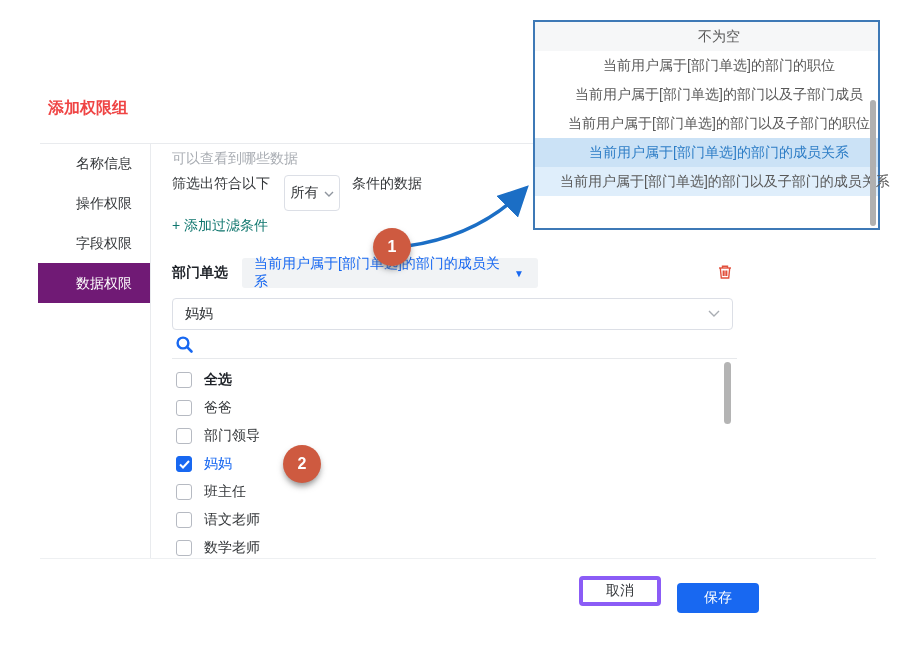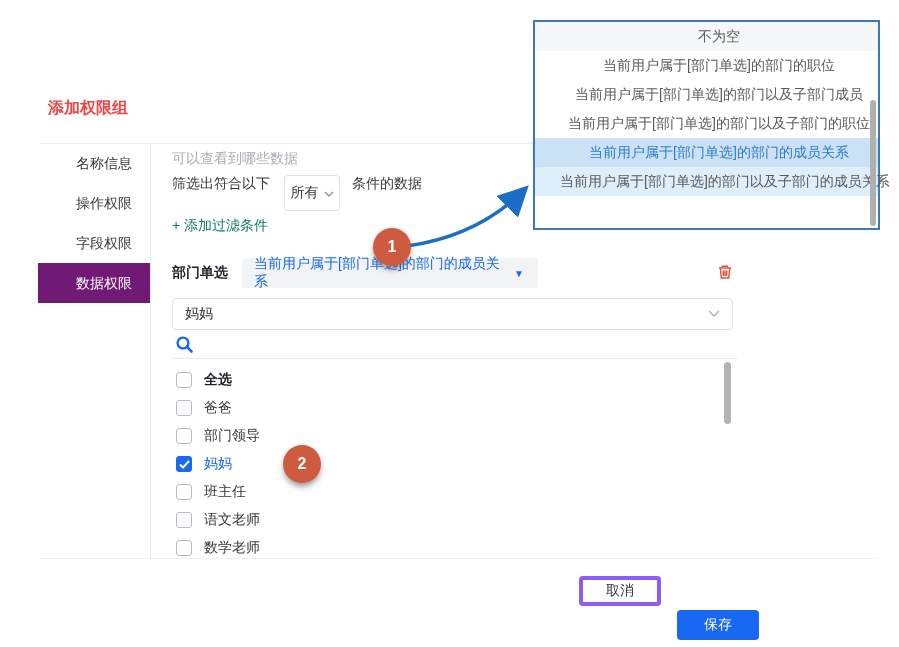--- a/index.html
+++ b/index.html
@@ -51,21 +51,21 @@
     border:2px solid #3e79b6; z-index:30; }
   .ov-item { height:29px; line-height:29px; padding-left:25px; color:#595959; white-space:nowrap; cursor:pointer;text-align:center; }
   .ov-item.hover { background:#f6f7f8; }
   .ov-item.selected { background:#cbe2f6; color:#2d7dc6; }
   .ov-item.highlight { background:#dfeefb; }
   .ov-scrollbar { position:absolute; right:2px; top:78px; width:6px; height:126px; border-radius:3px; background:#b0b0b0; }
 
   .btn { position:absolute; height:30px; border-radius:4px; display:flex; align-items:center; justify-content:center;
     cursor:pointer; }
   .btn-cancel { left:579px; top:576px; width:82px; background:#fff; border:4px solid #8b5cf6; color:#333639; }
-  .btn-save  { left:677px; top:610px; width:82px; background:#1868f1; color:#fff; }
+  .btn-save  { left:677px; top:583px; width:82px; background:#1868f1; color:#fff; }
 
   .anno { position:absolute; width:38px; height:38px; border-radius:50%; background:#ce5a40;
     color:#fff; font-weight:bold; font-size:16px; display:flex; align-items:center; justify-content:center;
     box-shadow:0 4px 6px -1px rgba(70,70,70,.6); z-index:40; }
   .anno-1 { left:373px; top:228px; }
   .anno-2 { left:283px; top:445px; }
   .arrow-layer { position:absolute; left:0; top:0; width:899px; height:647px; pointer-events:none; z-index:35; }
 </style>
 </head>
 <body>

